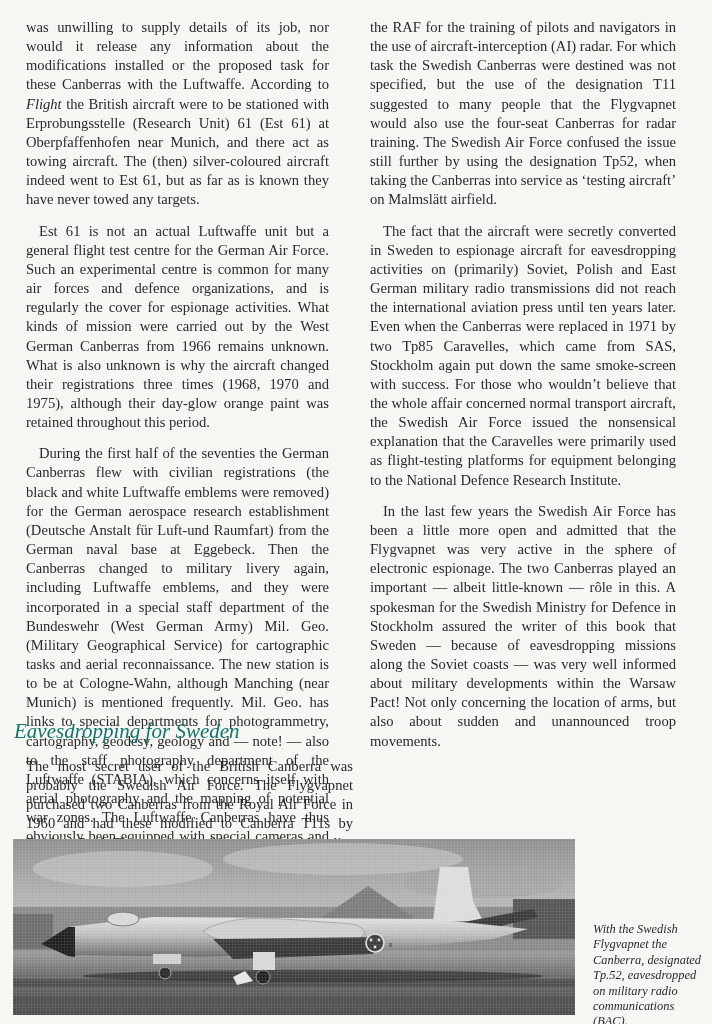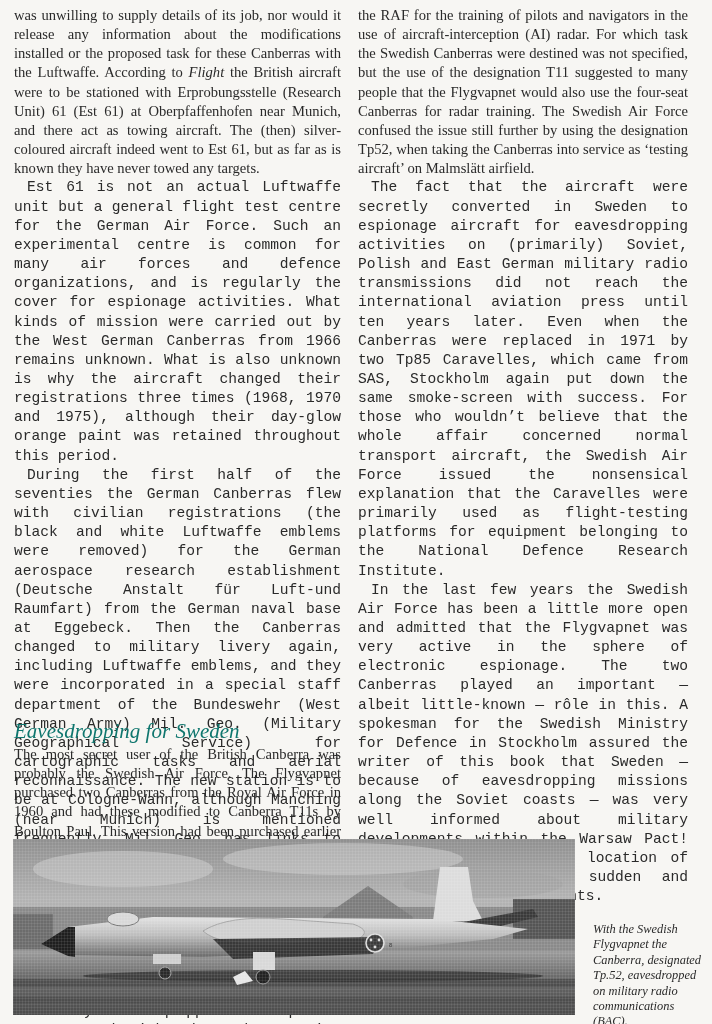--- a/index.html
+++ b/index.html
@@ -25,26 +25,25 @@
     }
     .col-left {
       left: 14px;
       width: 327px;
     }
     .col-right {
       left: 358px;
       width: 330px;
     }
     .para {
-      margin: 0;
+      margin: 12px;
       text-indent: 0;
     }
     .para.indent {
       text-indent: 13px;
-      font-family: Liberation Mono, monospace;
     }
     .section-heading {
       position: absolute;
       left: 14px;
       top: 717px;
       margin: 0;
       font-style: italic;
       font-weight: normal;
       font-size: 21px;
       line-height: 28px;

